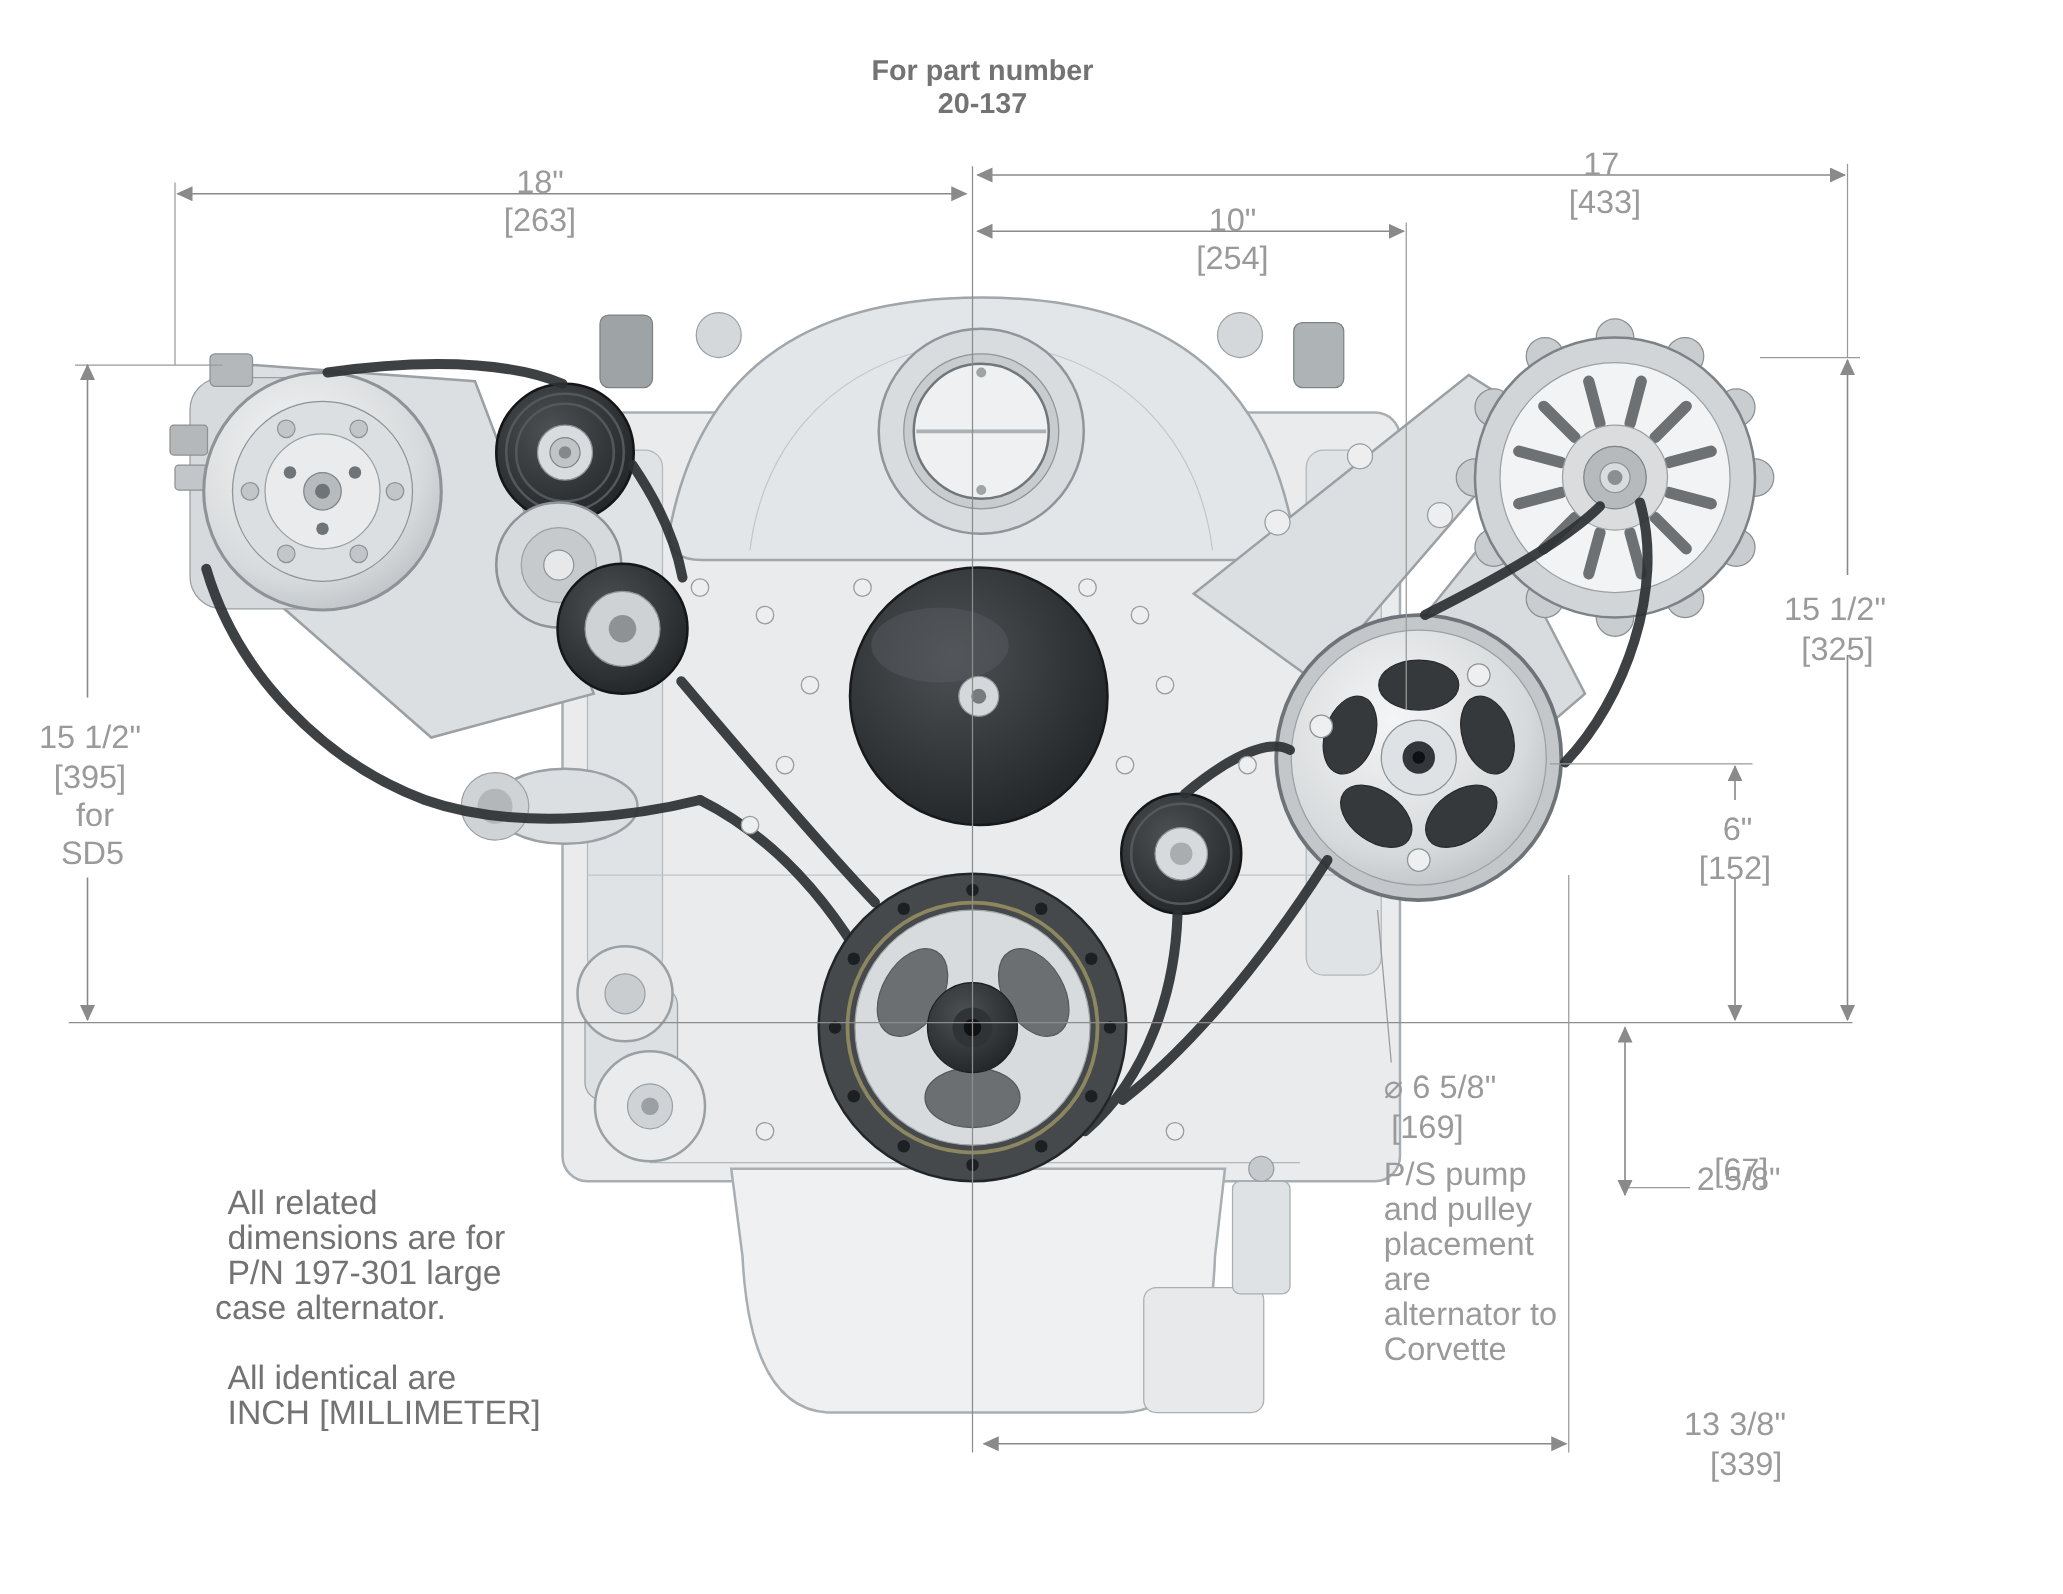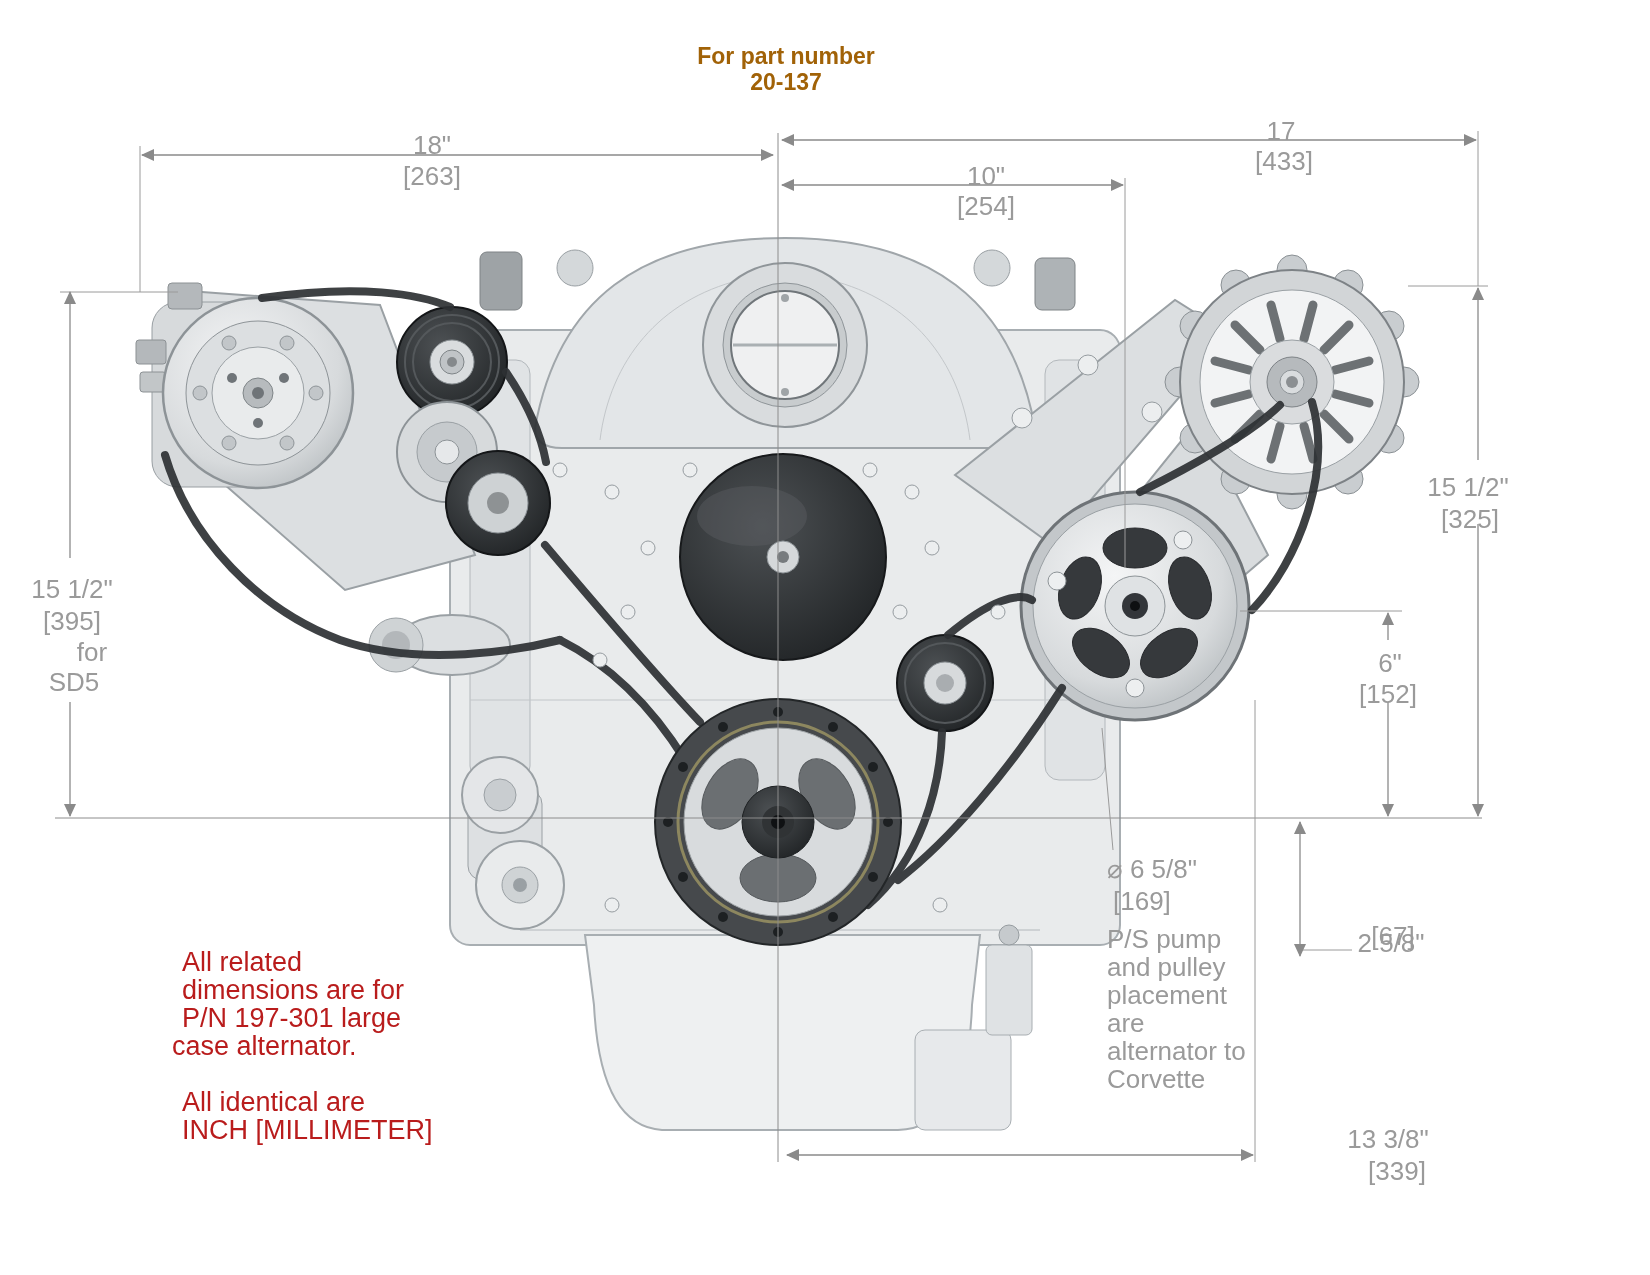--- a/index.html
+++ b/index.html
@@ -1,22 +1,22 @@
 <!DOCTYPE html>
 <html><head>
 <meta charset="utf-8">
 <style>
   html,body{margin:0;padding:0;background:#ffffff;}
   #stage{position:relative;width:1650px;height:1275px;background:#ffffff;overflow:hidden;
          font-family:"Liberation Sans", sans-serif;}
   svg.layer{position:absolute;left:0;top:0;width:1650px;height:1275px;}
   .lbl{position:absolute;white-space:nowrap;color:#9a9a9a;font-size:26px;line-height:1.05;}
   .c{transform:translateX(-50%);}
-  .title{color:#a16207;font-weight:bold;font-size:23px;}
-  .dark{color:#b91c1c;font-size:27px;}
+  .title{color:#737373;font-weight:bold;font-size:23px;}
+  .dark{color:#737373;font-size:27px;}
 </style>
 </head>
 <body>
 
 <div id="stage">
 
   <svg class="layer" viewBox="0 0 1650 1275">
     <defs>
       <radialGradient id="met" cx="40%" cy="35%" r="75%">
         <stop offset="0%" stop-color="#f4f5f6"></stop>
@@ -296,21 +296,21 @@
   <div class="lbl c" style="left:432px;top:163px">[263]</div>
 
   <div class="lbl c" style="left:1281px;top:118px">17</div>
   <div class="lbl c" style="left:1284px;top:148px">[433]</div>
 
   <div class="lbl c" style="left:986px;top:163px">10"</div>
   <div class="lbl c" style="left:986px;top:193px">[254]</div>
 
   <div class="lbl c" style="left:72px;top:576px">15 1/2"</div>
   <div class="lbl c" style="left:72px;top:608px">[395]</div>
-  <div class="lbl c" style="left:92px;top:639px">for</div>
+  <div class="lbl c" style="left:76px;top:639px">for</div>
   <div class="lbl c" style="left:74px;top:669px">SD5</div>
 
   <div class="lbl c" style="left:1468px;top:474px">15 1/2"</div>
   <div class="lbl c" style="left:1470px;top:506px">[325]</div>
 
   <div class="lbl c" style="left:1390px;top:650px">6"</div>
   <div class="lbl c" style="left:1388px;top:681px">[152]</div>
 
   <div class="lbl" style="left:1107px;top:856px">⌀ 6 5/8"</div>
   <div class="lbl" style="left:1113px;top:888px">[169]</div>

